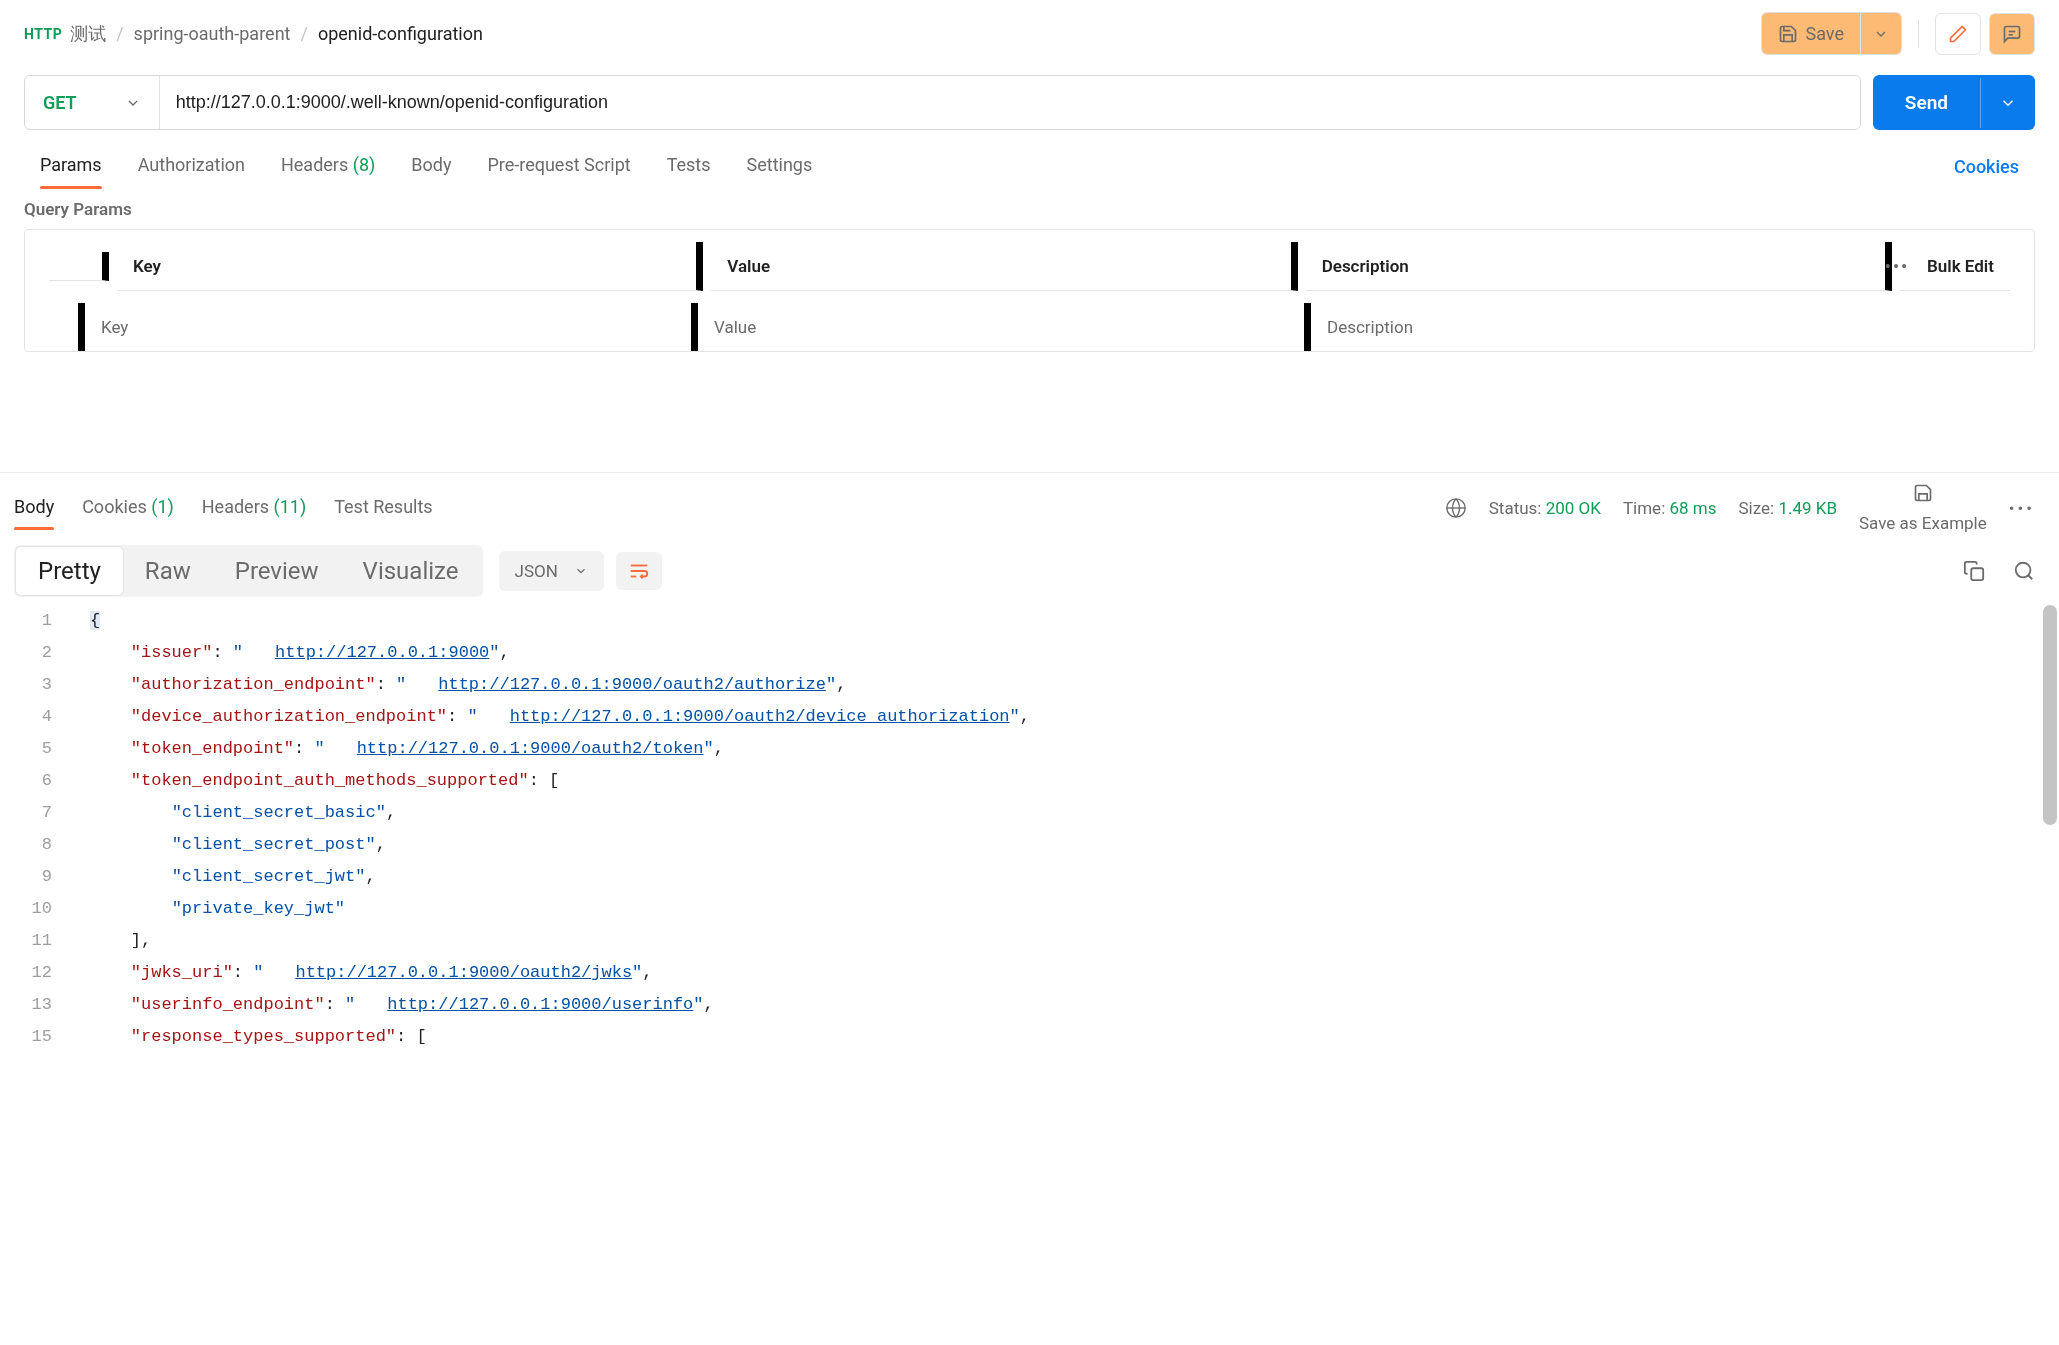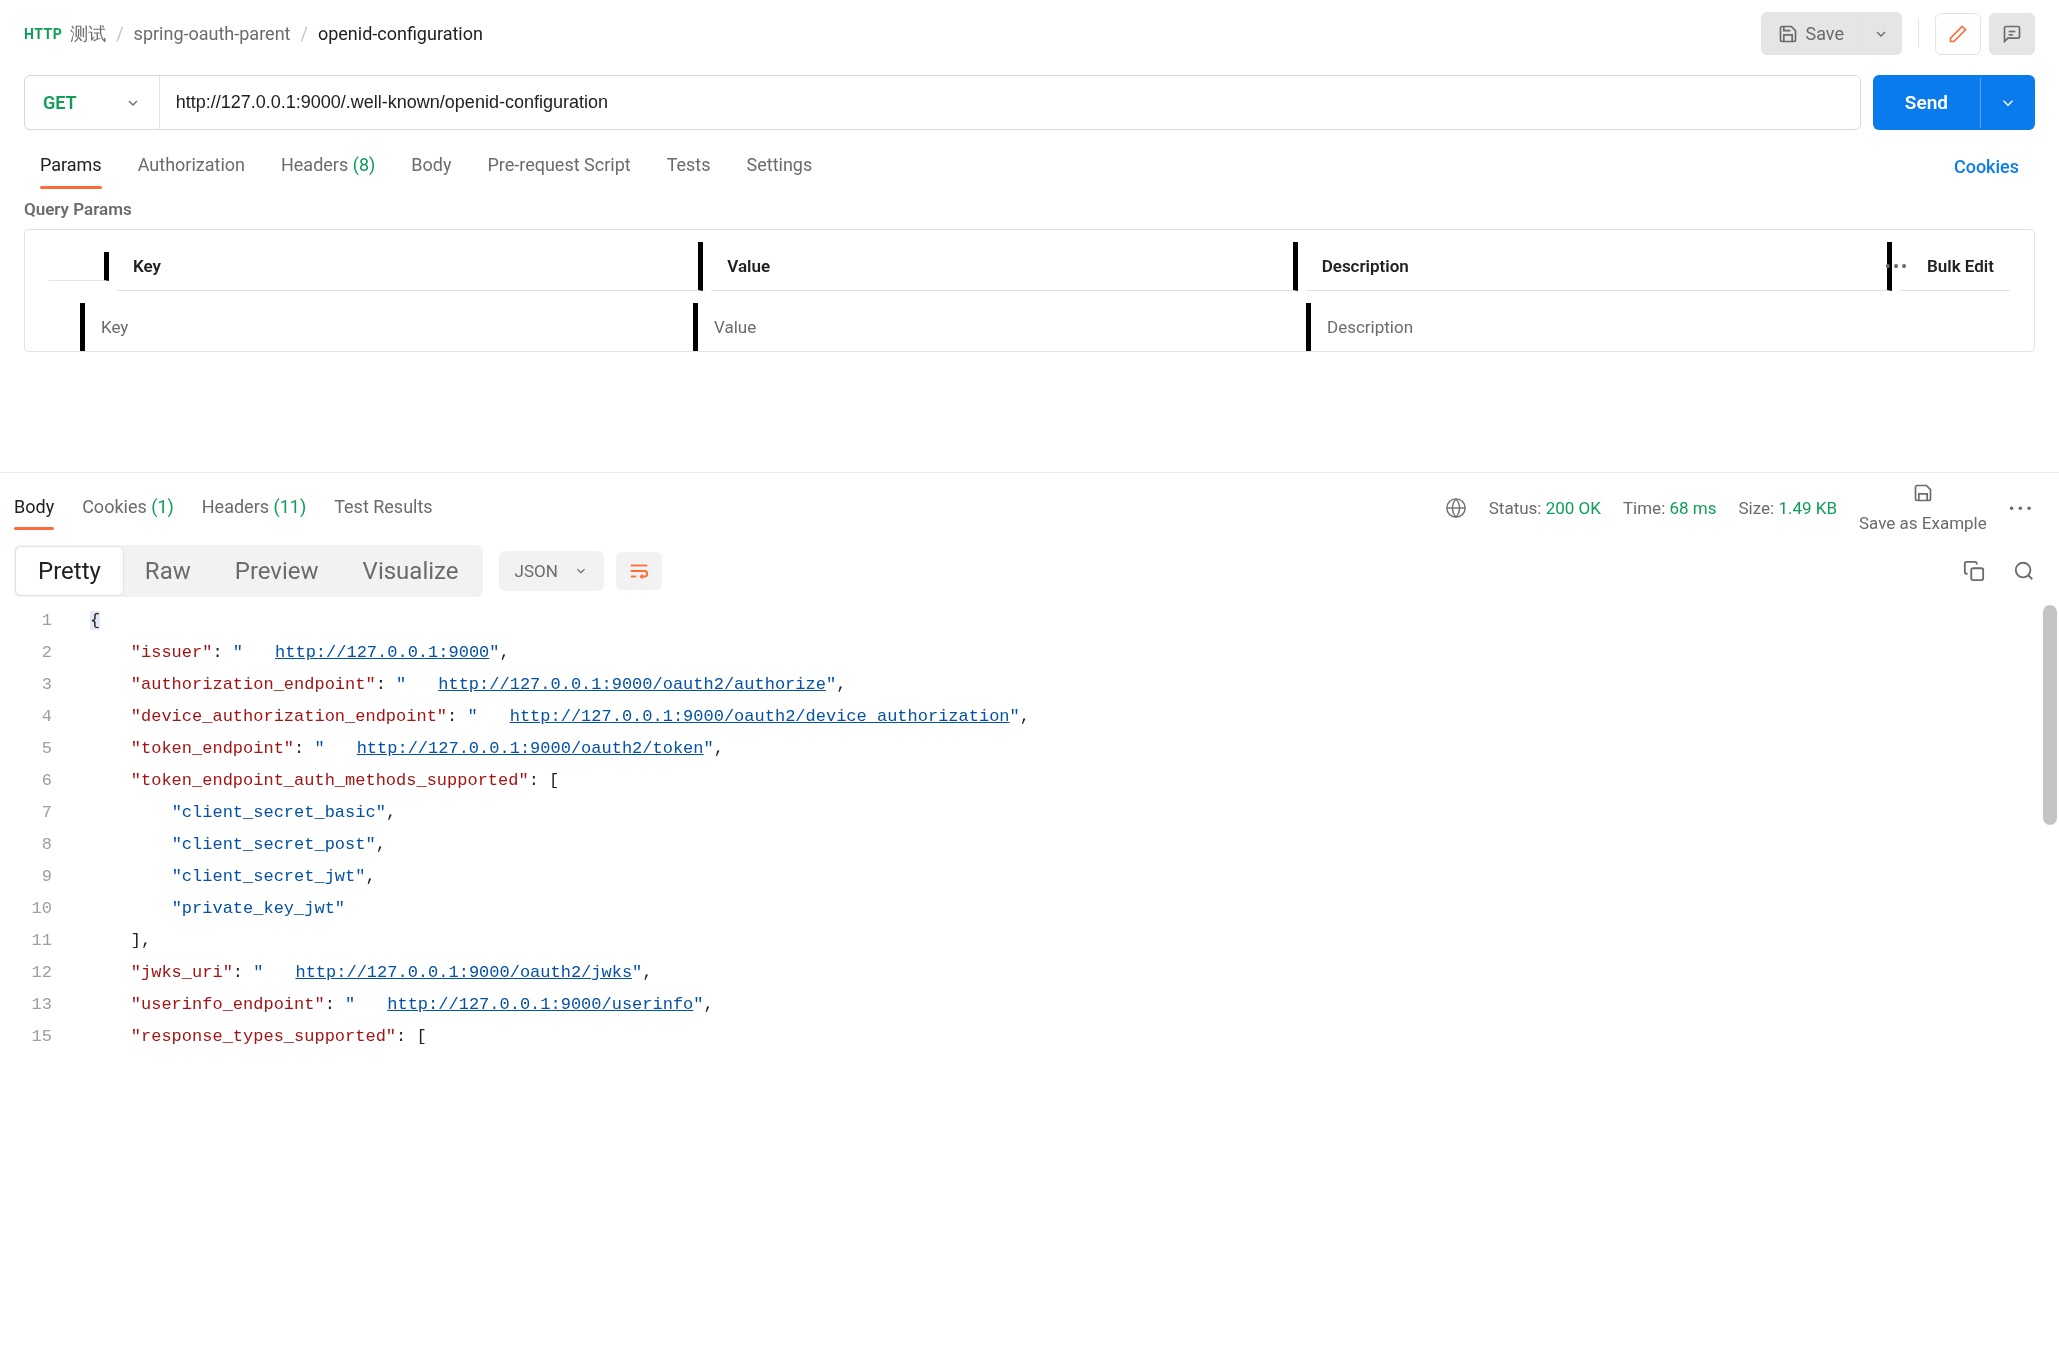--- a/index.html
+++ b/index.html
@@ -18,21 +18,21 @@
   padding: 12px 24px;
   gap: 8px;
 }
 .breadcrumb { display: flex; align-items: center; gap: 10px; font-size: 18px; color: #6b6b6b; flex: 1; }
 .breadcrumb .current { color: #212121; font-weight: 400; }
 .breadcrumb .sep { color: #c4c4c4; }
 .http-badge { color: #0f9d58; font-weight: 700; font-size: 14px; letter-spacing: .5px; padding: 2px 0; display:flex;align-items:center;gap:4px;}
 .btn {
   display: inline-flex; align-items: center; gap: 8px;
   padding: 10px 16px; border: 1px solid #e3e3e3; border-radius: 6px;
-  background: #e5e5e5; color: #6b6b6b; cursor: pointer; font-size: 18px;
+  background: #fdba74; color: #6b6b6b; cursor: pointer; font-size: 18px;
 }
 .btn.white { background: #fff; }
 .btn.icon-only { padding: 10px 12px; }
 .vert-div { width: 1px; height: 28px; background: #e3e3e3; margin: 0 8px; }
 
 .req-row { display: flex; gap: 12px; padding: 8px 24px 16px 24px; align-items: stretch; }
 .req-input {
   flex: 1; display: flex; align-items: stretch;
   border: 1px solid #d7d7d7; border-radius: 6px; overflow: hidden;
 }
@@ -53,21 +53,21 @@
 .tab { padding: 8px 0 12px 0; color: #6b6b6b; position: relative; cursor: pointer; }
 .tab.active { color: #212121; }
 .tab.active::after { content:""; position:absolute; left:0; right:0; bottom:-2px; height:3px; background:#ff6c37; border-radius:2px;}
 .count-green { color: #0f9d58; }
 .cookies-link { margin-left: auto; color: #097bed; font-weight: 500; }
 
 .section-title { padding: 12px 24px 10px 24px; font-size: 17px; color: #6b6b6b; font-weight:600;}
 
 .params-table { margin: 0 24px 8px 24px; border: 1px solid #e3e3e3; border-radius: 4px; font-size: 17px; }
 .params-table .row { display: grid; grid-template-columns: 60px 1fr 1fr 1fr 110px; }
-.params-table .row > div { padding: 14px 16px; border-right: 5px solid #000000; border-bottom: 1px solid #e3e3e3; color: #6b6b6b; }
+.params-table .row > div { padding: 14px 16px; border-right: 7px solid #000000; border-bottom: 1px solid #e3e3e3; color: #6b6b6b; }
 .params-table .row.header > div { font-weight: 600; color: #212121; }
 .params-table .row > div:last-child { border-right: none; }
 .params-table .row:last-child > div { border-bottom: none; }
 .params-table .placeholder { color: #a0a0a0; }
 .bulk-cell { display:flex; align-items:center; gap:18px; justify-content:flex-end; font-size:17px; font-weight:400;}
 .dots { letter-spacing:2px; color:#6b6b6b;}
 
 .resp-divider { height: 1px; background: #ededed; margin-top: 120px; }
 
 .resp-tabs-row { display: flex; align-items: center; padding: 10px 24px 0 14px; gap: 28px; font-size: 18px; }

